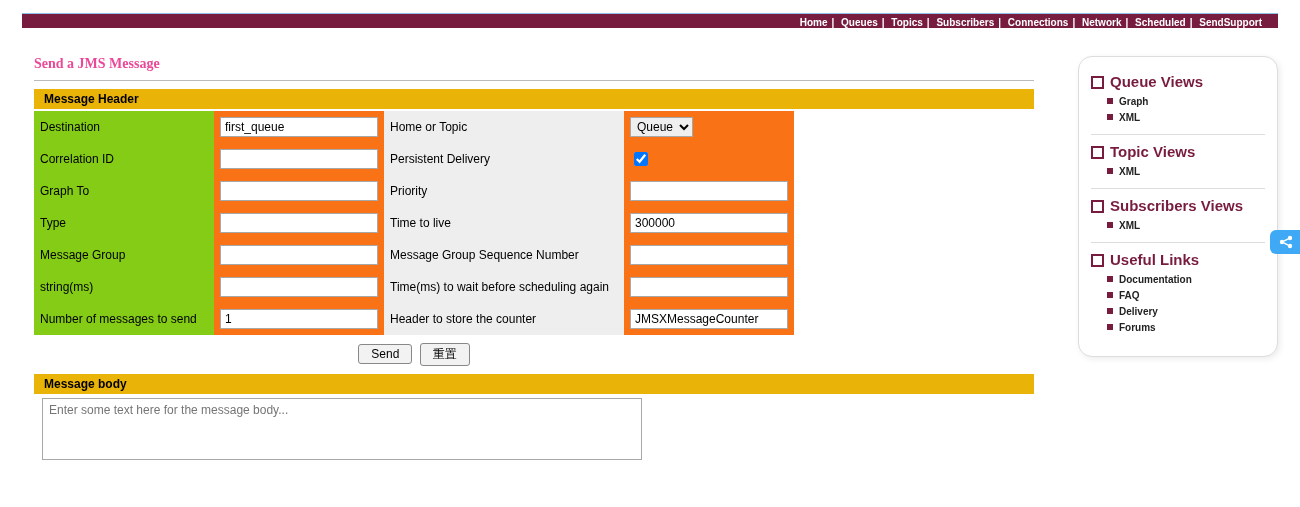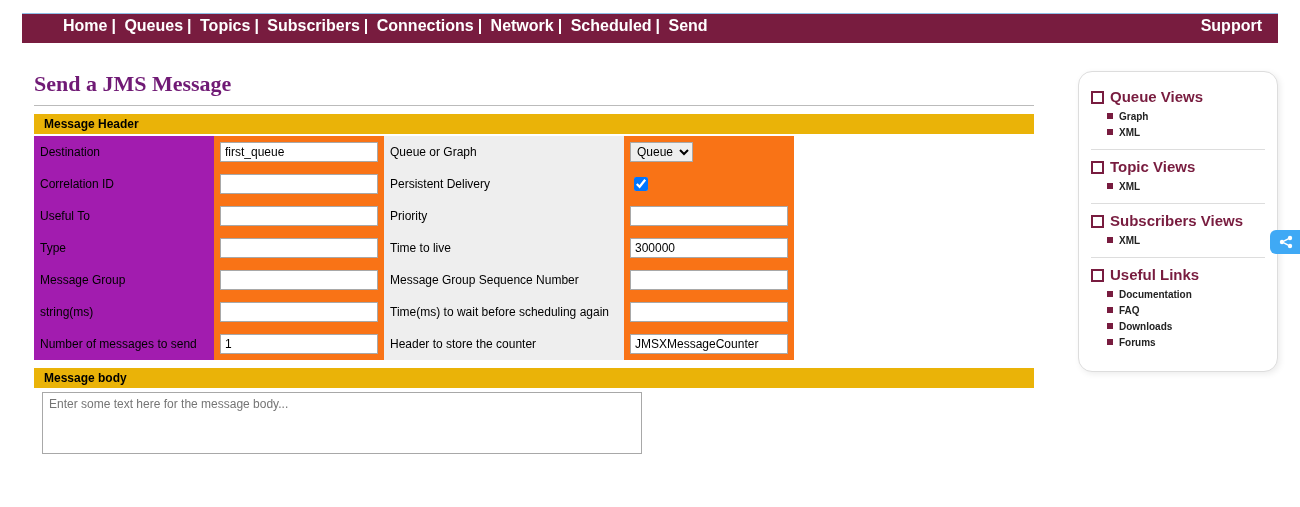--- a/index.html
+++ b/index.html
@@ -6,48 +6,48 @@
   body {
     margin: 0;
     font-family: Verdana, Arial, sans-serif;
     font-size: 12px;
     color: #000;
     background: #fff;
   }
   .topbar {
     background: #781c3f;
     color: #fff;
-    padding: 3px 16px 8px 41px;
-    font-weight: bold;
-    font-size: 16px;
+    padding: 3px 16px 0 41px;
+    font-weight: bold;
+    font-size: 10px;
     display: flex;
-    justify-content: space-between;
+    justify-content: flex-end;
     margin: 13px 22px 0 22px;
     border-top: 1px solid #8fbfe8;
   }
   .topbar .nav a, .topbar .support a {
     color: #fff;
     text-decoration: none;
   }
   .nav .sep { margin: 0 4px; }
   .content-wrap {
     display: flex;
     padding: 0 22px;
     align-items: flex-start;
   }
   .main {
     flex: 1;
     padding: 10px 16px 0 12px;
   }
   h1.page-title {
     font-family: Georgia, "Times New Roman", serif;
     font-weight: bold;
-    font-size: 22px;
+    font-size: 14px;
     margin: 18px 0 8px 0;
-    color: #701a75;
+    color: #ec4899;
   }
   .hr {
     border: none;
     border-top: 1px solid #bbb;
     margin: 0 0 8px 0;
   }
   .section-header {
     background: #eab308;
     font-weight: bold;
     font-size: 12px;
@@ -59,21 +59,21 @@
     width: 100%;
     max-width: 760px;
     margin-bottom: 8px;
   }
   table.form-table td {
     padding: 6px 6px;
     vertical-align: middle;
     font-size: 12px;
   }
   table.form-table td.lbl {
-    background: #a21caf;
+    background: #84cc16;
     width: 180px;
   }
   table.form-table td.lbl2 {
     background: #eee;
     width: 240px;
   }
   table.form-table td.ctrl {
     background: #f97316;
     width: 170px;
   }
@@ -203,35 +203,35 @@
     <h1 class="page-title">Send a JMS Message</h1>
     <hr class="hr">
 
     <div class="section-header">Message Header</div>
 
     <table class="form-table">
       <tbody>
           <tr>
         <td class="lbl">Destination</td>
         <td class="ctrl"><input type="text" value="first_queue" style=""></td>
-        <td class="lbl2">Queue or Graph</td>
+        <td class="lbl2">Home or Topic</td>
         <td class="ctrl">
           <select>
             <option>Queue</option>
           </select>
         </td>
       </tr>
       <tr>
         <td class="lbl">Correlation ID</td>
         <td class="ctrl"><input type="text" value="" style=""></td>
         <td class="lbl2">Persistent Delivery</td>
         <td class="ctrl"><input type="checkbox" checked="" style=""></td>
       </tr>
       <tr>
-        <td class="lbl">Useful To</td>
+        <td class="lbl">Graph To</td>
         <td class="ctrl"><input type="text" value="" style=""></td>
         <td class="lbl2">Priority</td>
         <td class="ctrl"><input type="text" value="" style=""></td>
       </tr>
       <tr>
         <td class="lbl">Type</td>
         <td class="ctrl"><input type="text" value="" style=""></td>
         <td class="lbl2">Time to live</td>
         <td class="ctrl"><input type="text" value="300000" style=""></td>
       </tr>
@@ -249,20 +249,24 @@
       </tr>
       <tr>
         <td class="lbl">Number of messages to send</td>
         <td class="ctrl"><input type="text" value="1" style=""></td>
         <td class="lbl2">Header to store the counter</td>
         <td class="ctrl"><input type="text" value="JMSXMessageCounter" style=""></td>
       </tr>
     </tbody>
       </table>
 
+    <div class="btn-row">
+      <button>Send</button>
+      <button>重置</button>
+    </div>
 
     <div class="section-header">Message body</div>
     <textarea class="msgbody" placeholder="Enter some text here for the message body..." style=""></textarea>
   </div>
 
   <div class="sidebar">
     <h3>Queue Views</h3>
     <ul>
       <li><a href="#" style="color:#222;text-decoration:none;">Graph</a></li>
       <li><a href="#" style="color:#222;text-decoration:none;">XML</a></li>
@@ -275,21 +279,21 @@
 
     <h3>Subscribers Views</h3>
     <ul>
       <li><a href="#" style="color:#222;text-decoration:none;">XML</a></li>
     </ul>
 
     <h3>Useful Links</h3>
     <ul class="last">
       <li><a href="#" style="color:#222;text-decoration:none;">Documentation</a></li>
       <li><a href="#" style="color:#222;text-decoration:none;">FAQ</a></li>
-      <li><a href="#" style="color:#222;text-decoration:none;">Downloads</a></li>
+      <li><a href="#" style="color:#222;text-decoration:none;">Delivery</a></li>
       <li><a href="#" style="color:#222;text-decoration:none;">Forums</a></li>
     </ul>
   </div>
 </div>
 
 <div class="floating-tab">
   <span>
     <svg width="16" height="16" viewBox="0 0 16 16">
         <circle cx="4" cy="8" r="2.2" fill="#fff"></circle>
         <circle cx="12" cy="4" r="2.2" fill="#fff"></circle>

